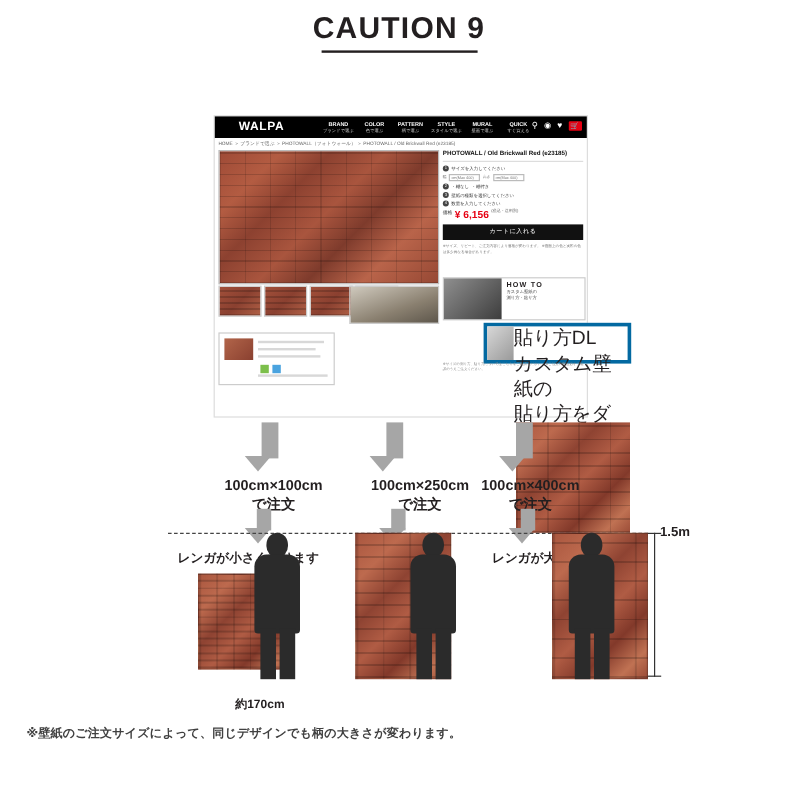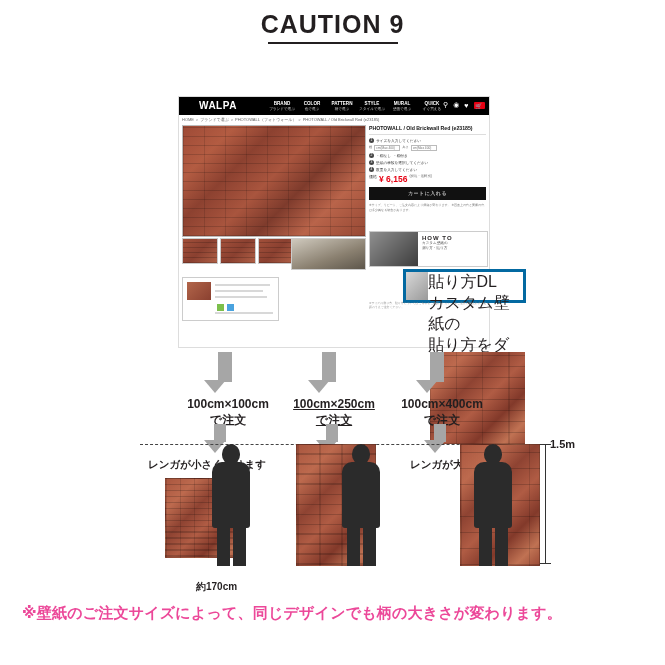--- a/index.html
+++ b/index.html
@@ -191,21 +191,21 @@
   .person .body{position:absolute;left:4px;top:18px;width:38px;height:66px;background:#2b2b2b;border-radius:10px 10px 3px 3px;}
   .person .legL{position:absolute;left:9px;top:80px;width:13px;height:42px;background:#2b2b2b;}
   .person .legR{position:absolute;left:25px;top:80px;width:13px;height:42px;background:#2b2b2b;}
 
   .heightlbl{
     position:absolute;left:196px;top:580px;font-size:10px;font-weight:bold;
   }
 
   
   .note{
-    position:absolute;left:22px;color:#ec4899;font-size:15px;font-weight:bold;letter-spacing:.2px;
+    position:absolute;left:22px;color:#404040;font-size:10px;font-weight:bold;letter-spacing:.2px;
   }
 </style>
 </head>
 <body>
 
 <div class="page">
 
   <div class="title">CAUTION 9</div>
   <div class="title-underline"></div>
 
@@ -346,21 +346,21 @@
   </div>
   <div class="arrow" style="left:408px;top:352px;width:60px;height:42px;">
     <div class="shaft" style="left:22px;top:0;width:14px;height:30px;"></div>
     <div class="head" style="left:8px;top:28px;"></div>
   </div>
 
   <div class="orderlbl" style="left:180px;top:396px;width:96px;">
     <div>100cm×100cm</div>
     <div>で注文</div>
   </div>
-  <div class="orderlbl" style="left:286px;top:396px;width:96px;text-decoration:underline;">
+  <div class="orderlbl" style="left:302px;top:396px;width:96px;">
     <div>100cm×250cm</div>
     <div>で注文</div>
   </div>
   <div class="orderlbl" style="left:394px;top:396px;width:96px;">
     <div>100cm×400cm</div>
     <div>で注文</div>
   </div>
 
   <div class="arrow" style="left:204px;top:424px;width:40px;height:34px;">
     <div class="shaft" style="left:10px;top:0;width:12px;height:18px;"></div>

